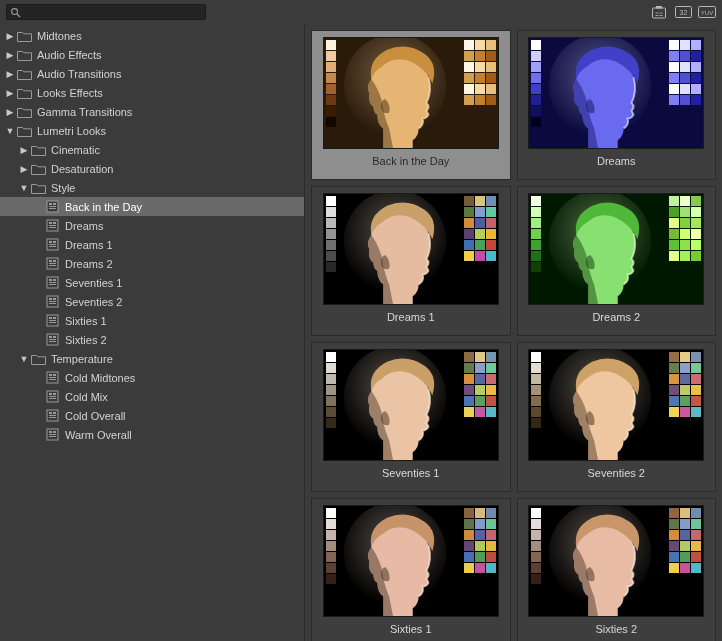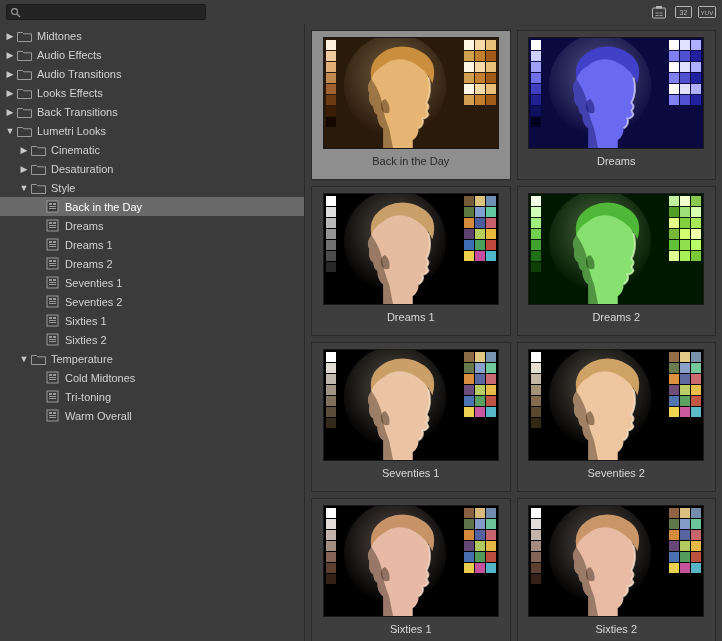--- a/index.html
+++ b/index.html
@@ -235,21 +235,21 @@
 </span>
           <span class="row-label">Looks Effects</span>
         </div>
         <div class="tree-row">
           <span class="twisty">▶</span>
           <span class="node-icon">
   <svg width="15" height="12" viewBox="0 0 15 12">
               <path d="M0.5 2.5 h5 l1.3 1.3 H14.5 V11.5 H0.5 Z" fill="#3a3a3a" stroke="#9a9a9a" stroke-width="1"></path>
             </svg>
 </span>
-          <span class="row-label">Back Transitions</span>
+          <span class="row-label">Gamma Transitions</span>
         </div>
         <div class="tree-row">
           <span class="twisty">▼</span>
           <span class="node-icon">
   <svg width="15" height="12" viewBox="0 0 15 12">
               <path d="M0.5 2.5 h5 l1.3 1.3 H14.5 V11.5 H0.5 Z" fill="#3a3a3a" stroke="#9a9a9a" stroke-width="1"></path>
             </svg>
 </span>
           <span class="row-label">Lumetri Looks</span>
         </div>
@@ -434,21 +434,36 @@
           <span class="twisty blank">▶</span>
           <span class="node-icon">
   <svg width="13" height="13" viewBox="0 0 13 13">
               <rect x="1" y="1" width="11" height="11" fill="#3a3a3a" stroke="#9a9a9a" stroke-width="1"></rect>
               <rect x="3" y="3" width="3" height="2" fill="#9a9a9a"></rect>
               <rect x="7" y="3" width="3" height="2" fill="#9a9a9a"></rect>
               <rect x="3" y="6" width="7" height="1" fill="#9a9a9a"></rect>
               <rect x="3" y="8" width="7" height="1" fill="#9a9a9a"></rect>
             </svg>
 </span>
-          <span class="row-label">Tri-toning</span>
+          <span class="row-label">Cold Mix</span>
+        </div>
+        <div class="tree-row">
+          <span class="indent"></span>
+          <span class="indent"></span>
+          <span class="twisty blank">▶</span>
+          <span class="node-icon">
+  <svg width="13" height="13" viewBox="0 0 13 13">
+              <rect x="1" y="1" width="11" height="11" fill="#3a3a3a" stroke="#9a9a9a" stroke-width="1"></rect>
+              <rect x="3" y="3" width="3" height="2" fill="#9a9a9a"></rect>
+              <rect x="7" y="3" width="3" height="2" fill="#9a9a9a"></rect>
+              <rect x="3" y="6" width="7" height="1" fill="#9a9a9a"></rect>
+              <rect x="3" y="8" width="7" height="1" fill="#9a9a9a"></rect>
+            </svg>
+</span>
+          <span class="row-label">Cold Overall</span>
         </div>
         <div class="tree-row">
           <span class="indent"></span>
           <span class="indent"></span>
           <span class="twisty blank">▶</span>
           <span class="node-icon">
   <svg width="13" height="13" viewBox="0 0 13 13">
               <rect x="1" y="1" width="11" height="11" fill="#3a3a3a" stroke="#9a9a9a" stroke-width="1"></rect>
               <rect x="3" y="3" width="3" height="2" fill="#9a9a9a"></rect>
               <rect x="7" y="3" width="3" height="2" fill="#9a9a9a"></rect>

